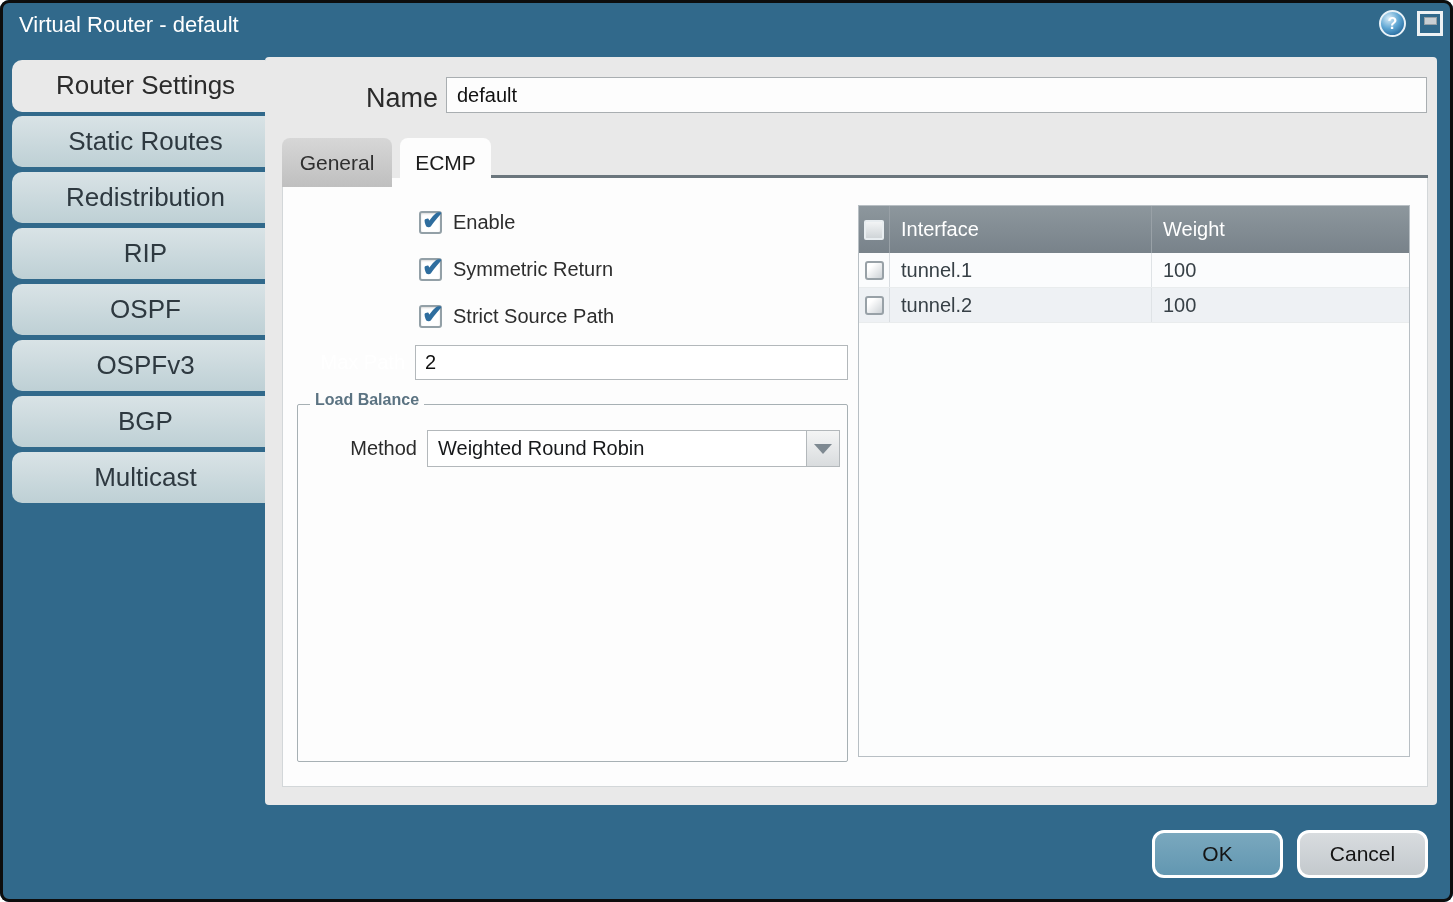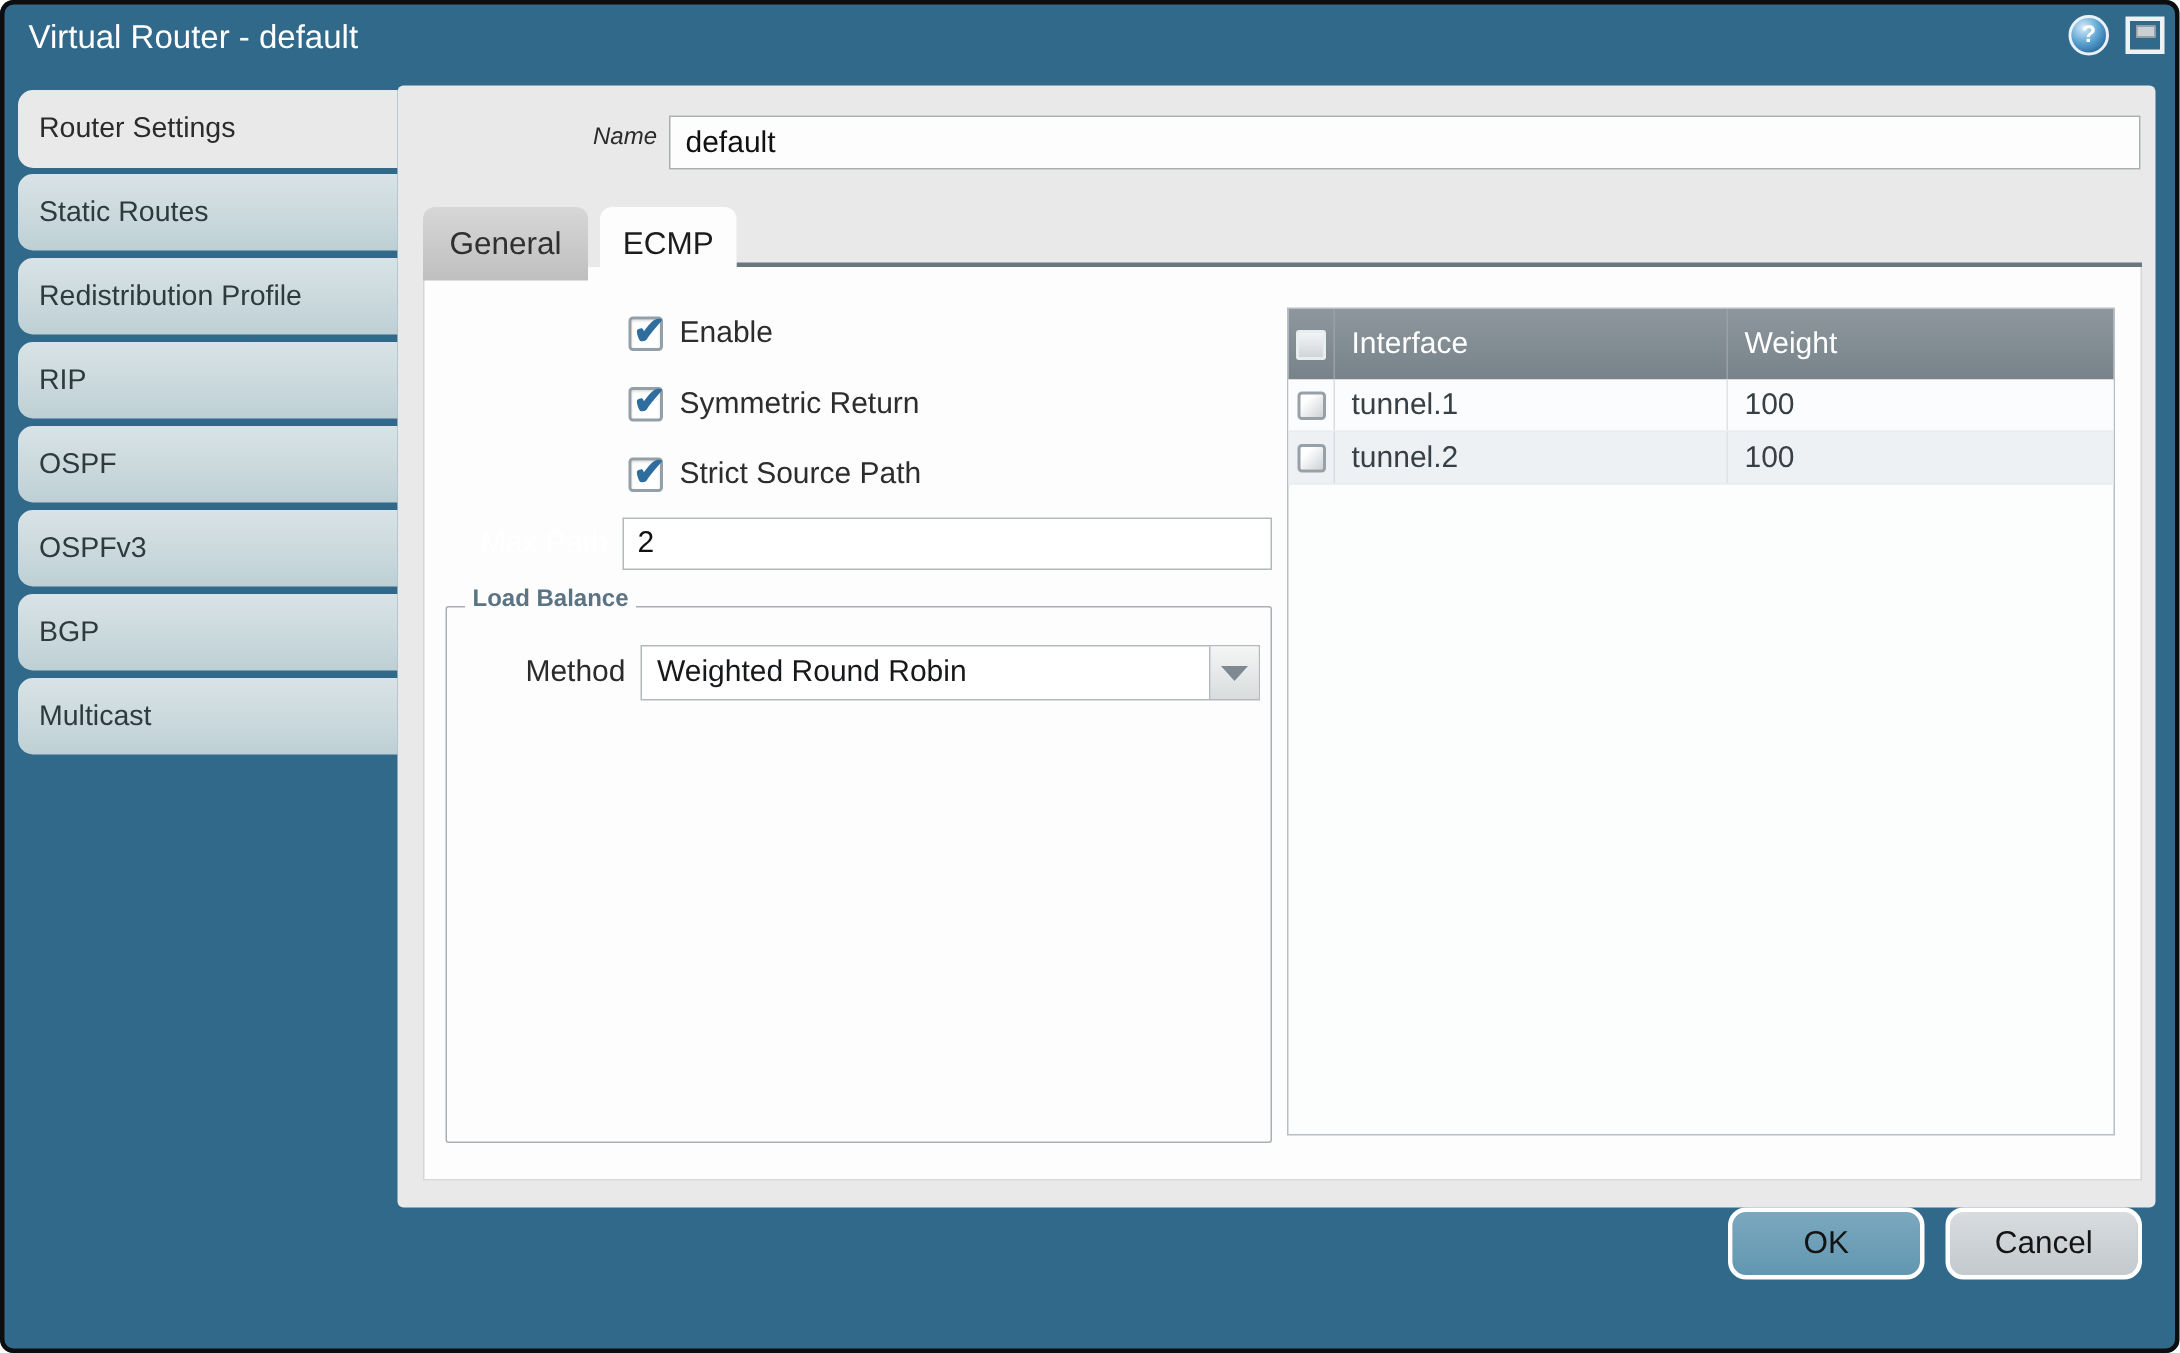--- a/index.html
+++ b/index.html
@@ -16,30 +16,30 @@
     color:#fff; font-weight:bold; font-size:16px; text-align:center; line-height:23px;
     cursor:pointer; }
   .help-ic::after { content:"?"; }
   .win-ic { position:absolute; left:1417px; top:11px; width:26px; height:25px;
     border:3px solid #eef2f4; cursor:pointer; }
   .win-ic span { display:block; width:13px; height:8px; margin:3px auto 0;
     background:#c9cfd3; border:1px solid #97a1a6; }
 
   
   .side-item { position:absolute; left:12px; width:253px; height:51px;
-    border-radius:10px 0 0 10px; font-size:19px; line-height:51px; padding-left:14px;
-    color:#2e3940; background:linear-gradient(#d9e3e6,#bed0d5); cursor:pointer; }
+    border-radius:10px 0 0 10px; font-size:26px; line-height:51px; padding-left:14px;
+    color:#2e3940; background:linear-gradient(#d9e3e6,#bed0d5); cursor:pointer;text-align:center; }
   .side-item.sel { background:#e9e9e9; color:#2b2b2b; height:52px; }
 
   
   .panel { position:absolute; left:265px; top:57px; width:1172px; height:748px;
     background:#e9e9e9; border-radius:4px; }
 
   .name-lbl { position:absolute; left:343px; top:83px; width:95px; text-align:right;
-    font-size:16px; color:#2b2b2b;font-style:italic; }
+    font-size:27px; color:#2b2b2b; }
   .name-inp { position:absolute; left:446px; top:77px; width:981px; height:36px;
     border:1px solid #a9aeb1; background:#fdfdfd; font-size:20px; padding:0 10px;
     color:#111; font-family:"Liberation Sans", sans-serif; }
 
   
   .tabline { position:absolute; left:491px; top:175px; width:937px; height:3px;
     background:#6b767d; }
   .tab { position:absolute; top:138px; height:49px; border-radius:8px 8px 0 0;
     display:flex; align-items:center; justify-content:center; font-size:21px;
     cursor:pointer; }
@@ -114,21 +114,21 @@
     color:#7da01e; font-size:23px; line-height:20px; }
   .tb-add-ico::before { content:"+"; }
   .tb-del-ico { background:linear-gradient(#f0f2f3,#d0d6d9); border:1px solid #a2abb0;
     color:#8e4135; font-size:21px; line-height:19px; }
   .tb-del-ico::before { content:"−"; }
   .tb-lbl-add { color:#ffffff; font-size:20px; }
   .tb-lbl-del { color:#aab3b8; font-size:20px; margin-left:12px; }
   .tb-btn.del { margin-left:18px; }
 
   
-  .fbtn { position:absolute; top:805px; height:48px; border-radius:12px;
+  .fbtn { position:absolute; top:830px; height:48px; border-radius:12px;
     border:3px solid #ffffff; font-size:21px; color:#141414; cursor:pointer;
     font-family:"Liberation Sans", sans-serif; }
   .ok { left:1152px; width:131px; background:linear-gradient(#7aa8be,#6297b1); }
   .cancel { left:1297px; width:131px; background:linear-gradient(#d8dcdf,#c3c9cd); }
 </style>
 </head>
 <body>
 
 <div class="frame">
 

